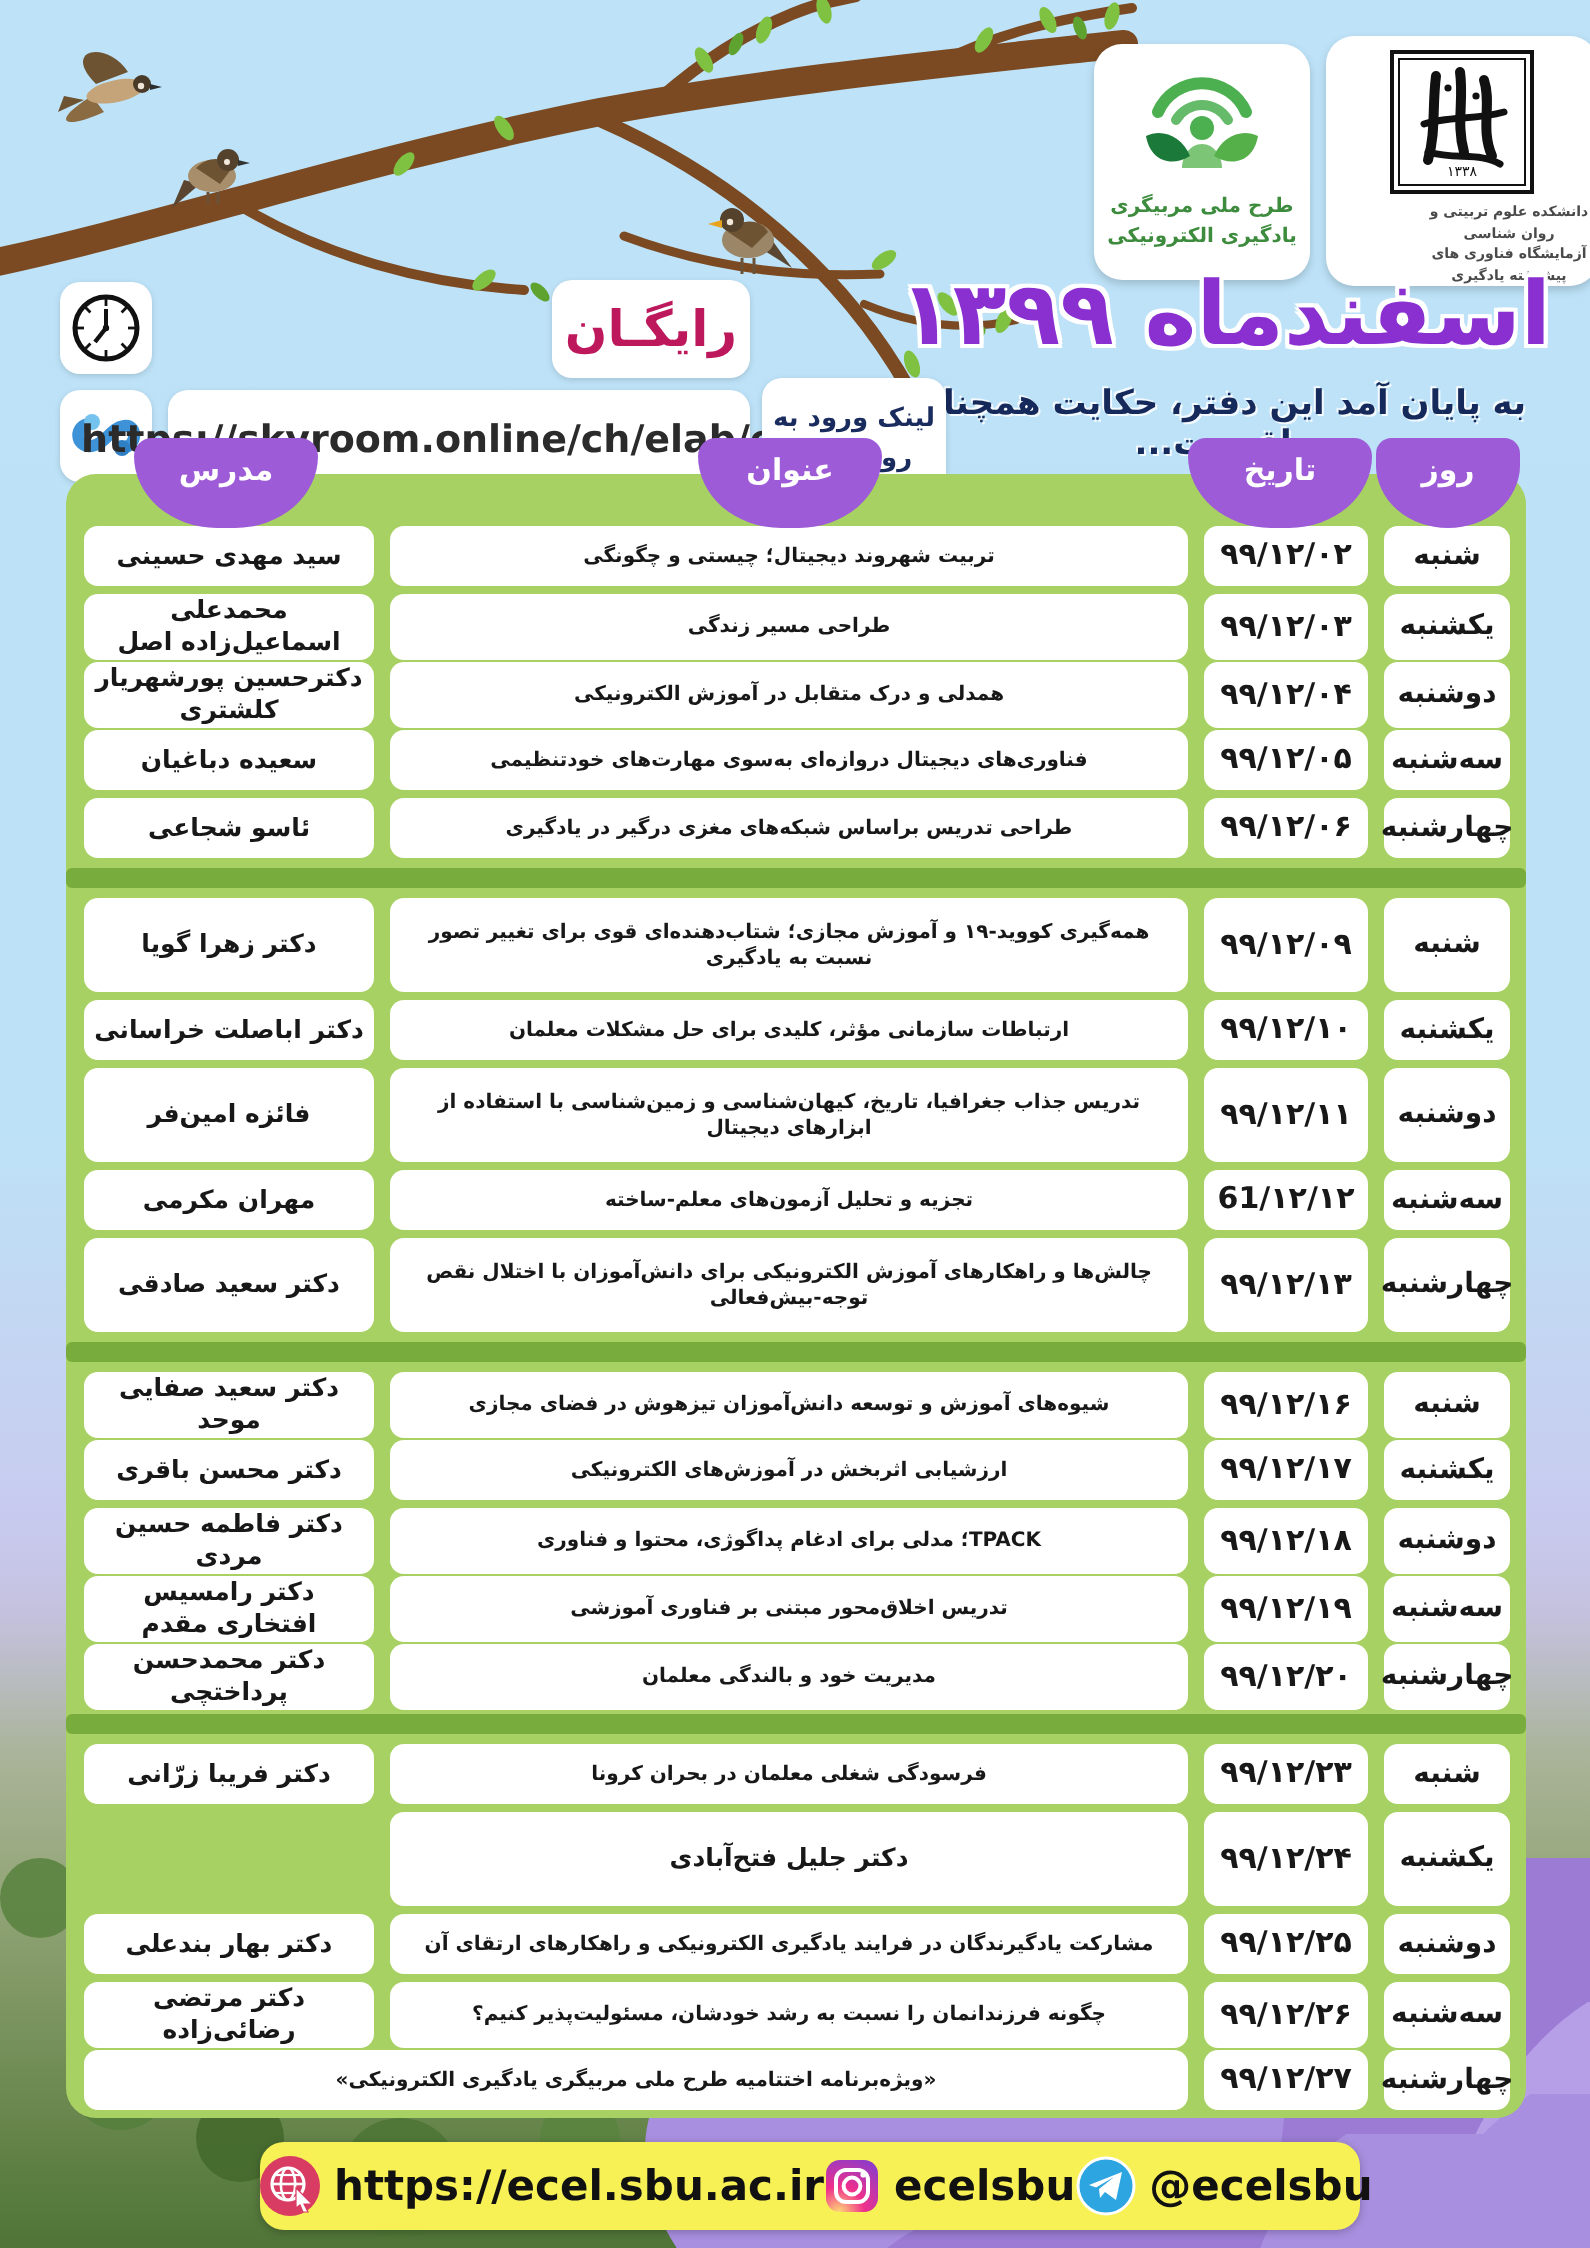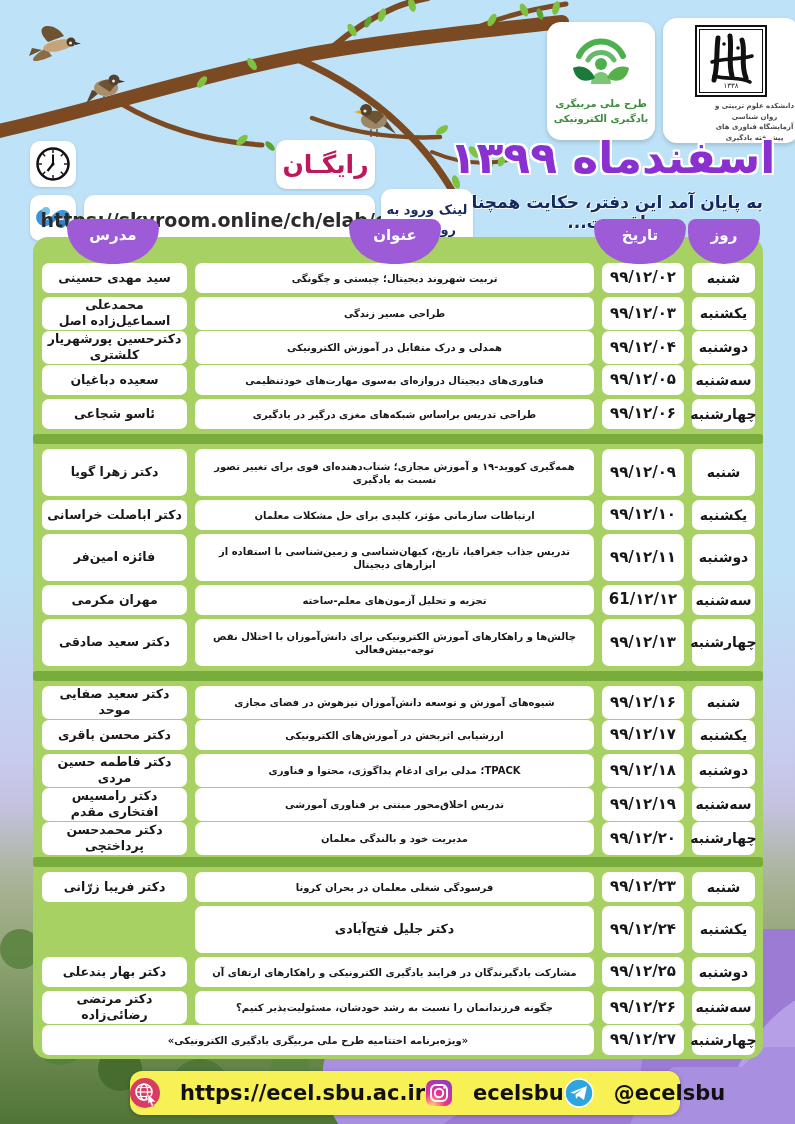--- a/index.html
+++ b/index.html
@@ -57,21 +57,21 @@
     font-weight:700;color:#181818;direction:rtl;text-align:center;line-height:1.3;}
   .cell.day{font-size:14px;}
   .cell.date{font-size:15px;}
   .cell.ttl{font-size:10px;padding:0 10px;}
   .cell.inst{font-size:12.5px;padding:0 5px;text-align:center;}
   .separator{height:10px;background:#78AC3C;margin:1px -8px;border-radius:3px;}
 
   
   .footer-bar{left:130px;top:1071px;width:550px;height:44px;background:#F7F155;border-radius:12px;
     display:flex;align-items:center;justify-content:space-evenly;direction:ltr;box-shadow:0 1px 4px rgba(0,0,0,.25);}
-  .f-item{display:flex;align-items:center;gap:20px;font-size:21px;font-weight:bold;color:#111;cursor:pointer;}
+  .f-item{display:flex;align-items:center;gap:7px;font-size:21px;font-weight:bold;color:#111;cursor:pointer;}
 
   .flowers-svg{left:0;bottom:0;width:795px;height:385px;pointer-events:none;}
 </style>
 </head>
 <body>
 
 <div class="poster">
 
   <svg class="abs flowers-svg" viewBox="0 0 795 385">
     <defs>

